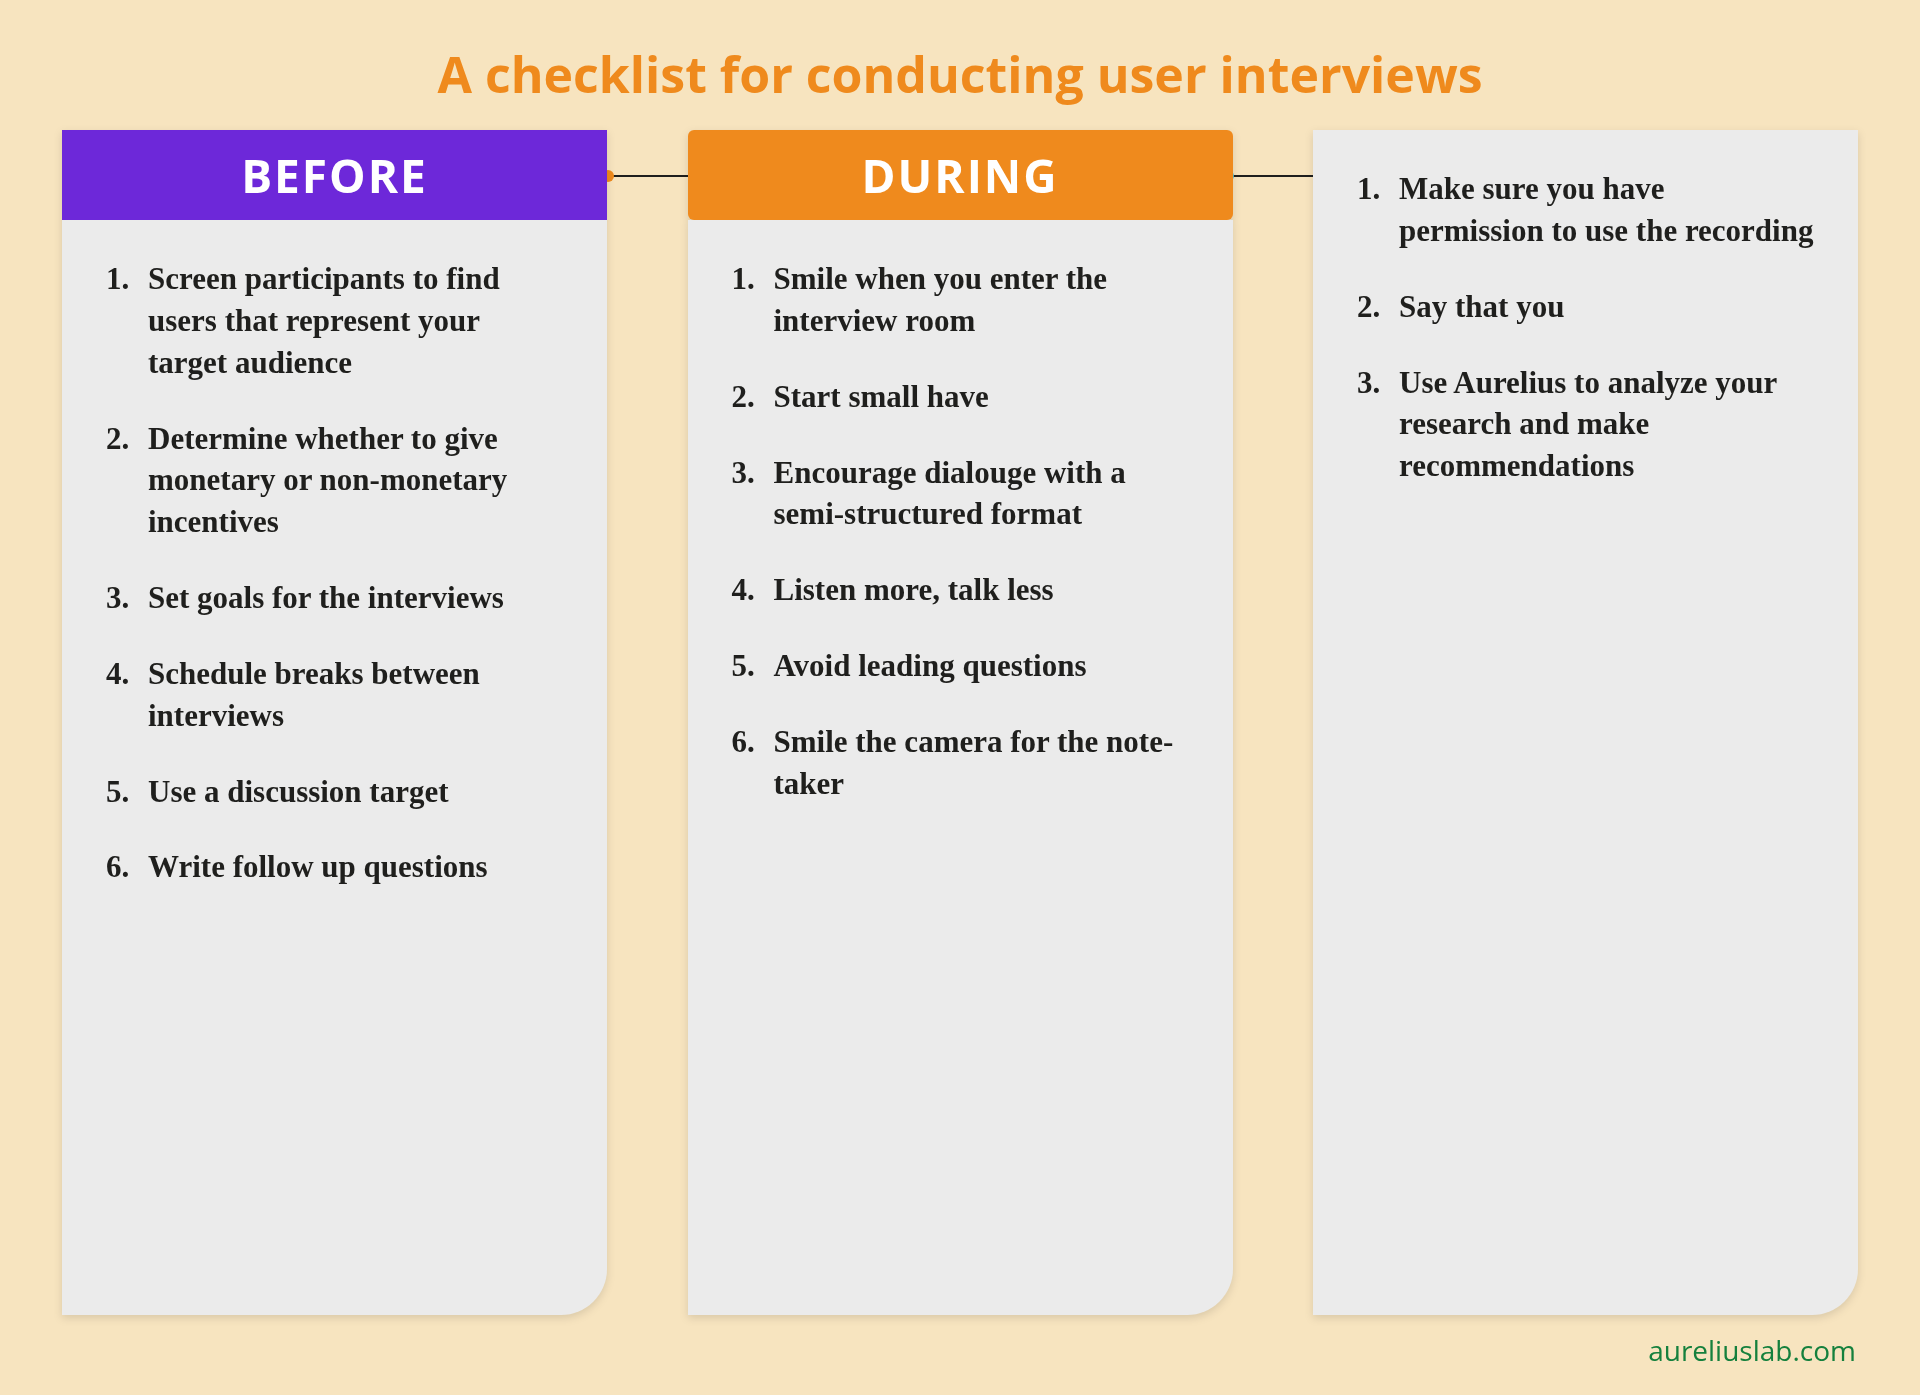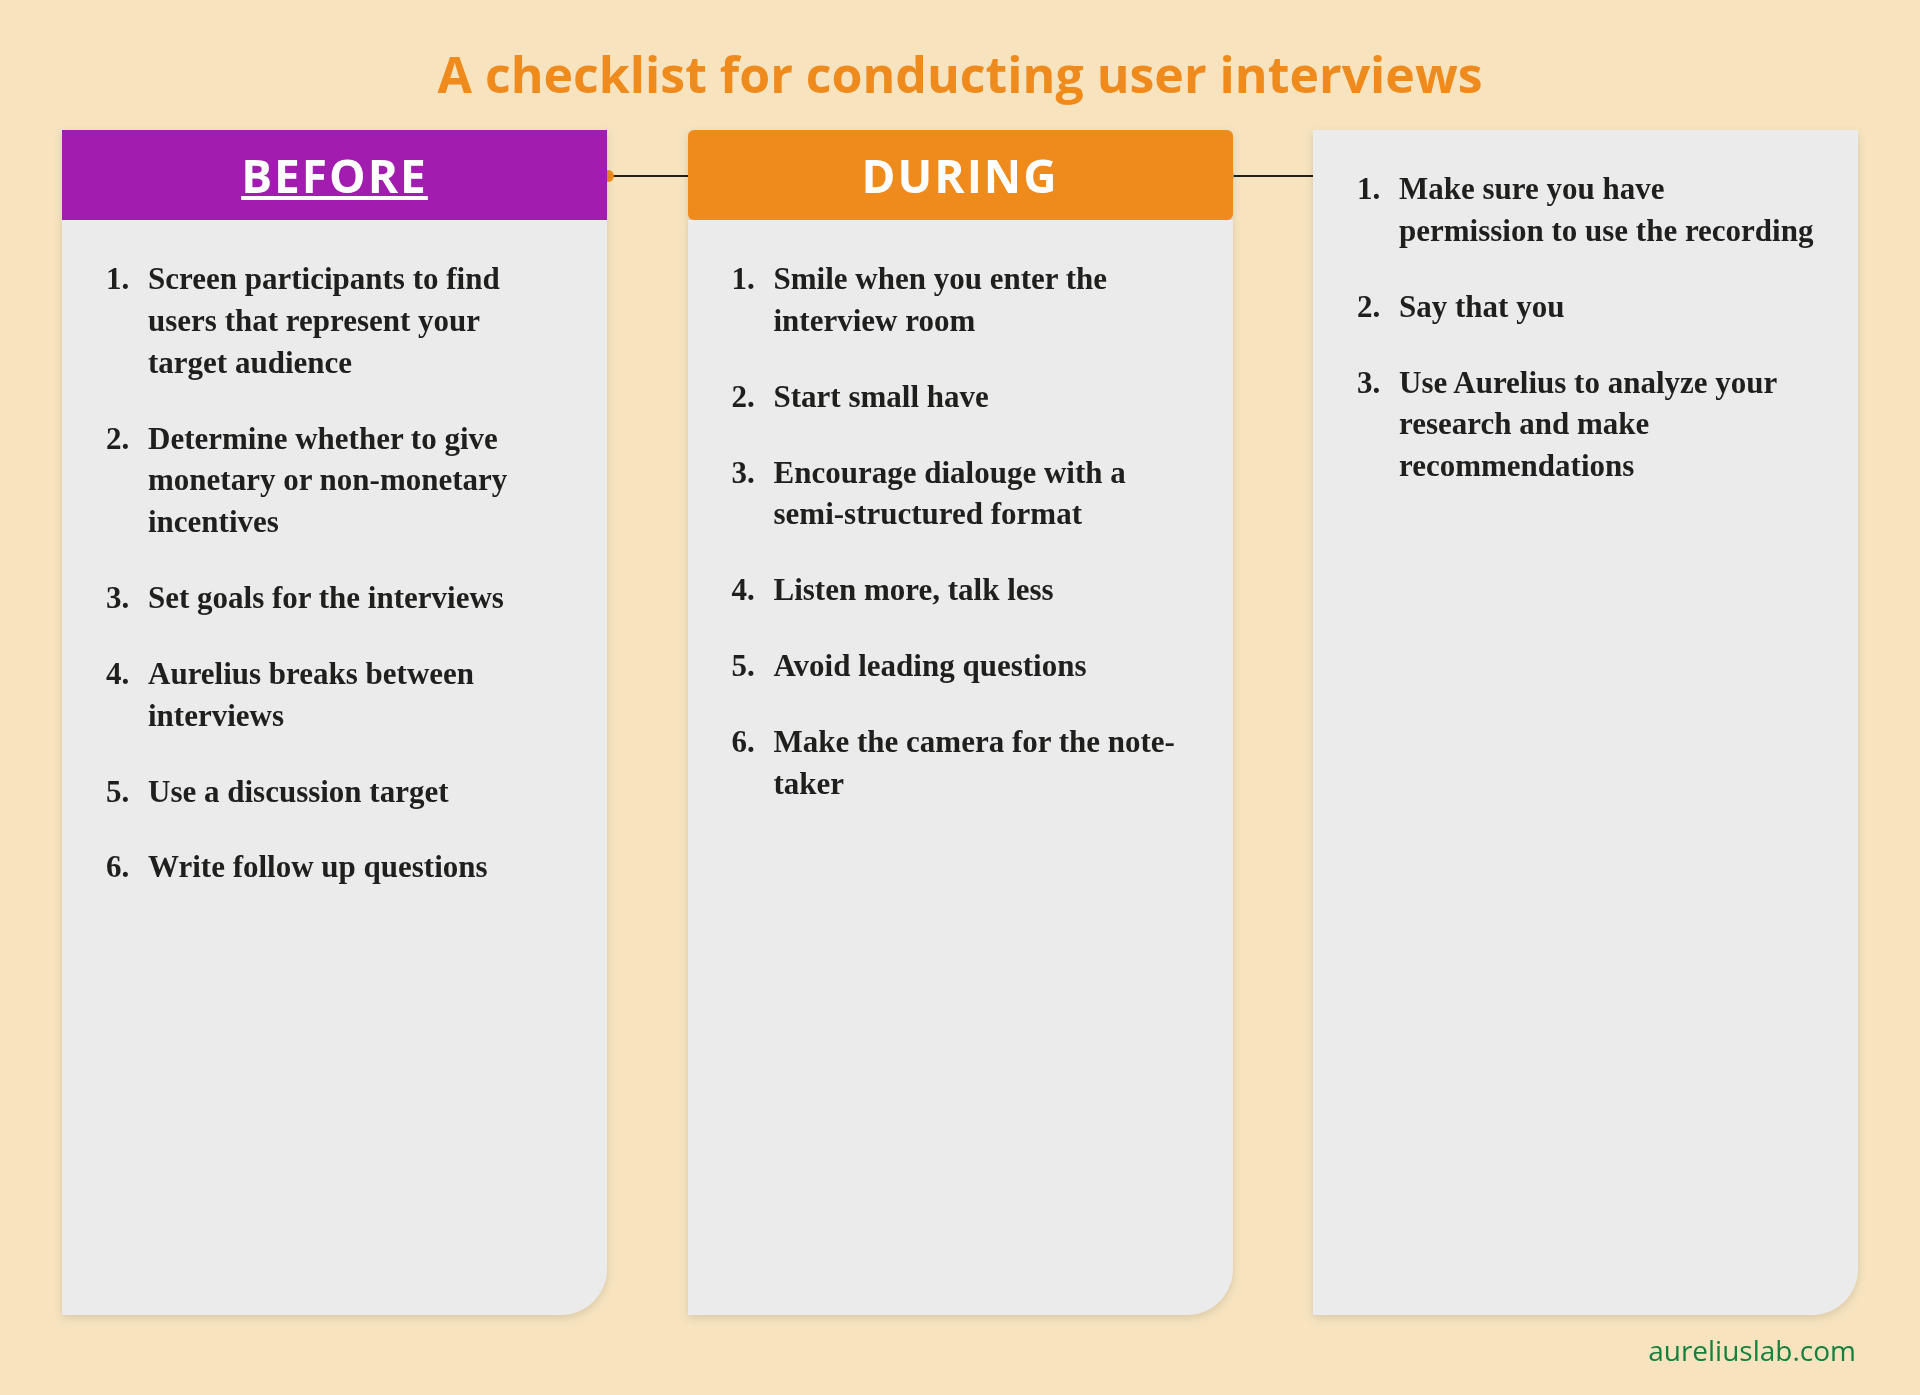--- a/index.html
+++ b/index.html
@@ -64,21 +64,21 @@
     height: 90px;
     color: #fff;
     font-size: 46px;
     font-weight: 700;
     letter-spacing: 2px;
     display: flex;
     align-items: center;
     justify-content: center;
     text-transform: uppercase;
   }
-  .teal-head   { background: #a21caf; text-decoration: underline; }
+  .teal-head   { background: #6d28d9; }
   .orange-head { background: #ef8a1d; border-radius: 6px; }
   .card-body {
     flex: 1;
     background: #ebebeb;
     padding: 38px 44px 50px 44px;
     border-bottom-right-radius: 46px;
     font-family: Liberation Serif, serif;
   }
   .card-body ol {
     list-style: none;
@@ -126,37 +126,37 @@
 
   <div class="cols">
 
     <div class="card">
       <div class="card-head teal-head">BEFORE</div>
       <div class="card-body">
         <ol>
           <li>Screen participants to find users that represent your target audience</li>
           <li>Determine whether to give monetary or non-monetary incentives</li>
           <li>Set goals for the interviews</li>
-          <li>Aurelius breaks between interviews</li>
+          <li>Schedule breaks between interviews</li>
           <li>Use a discussion target</li>
           <li>Write follow up questions</li>
         </ol>
       </div>
     </div>
 
     <div class="card">
       <div class="card-head orange-head">DURING</div>
       <div class="card-body">
         <ol>
           <li>Smile when you enter the interview room</li>
           <li>Start small have</li>
           <li>Encourage dialouge with a semi-structured format</li>
           <li>Listen more, talk less</li>
           <li>Avoid leading questions</li>
-          <li>Make the camera for the note-taker</li>
+          <li>Smile the camera for the note-taker</li>
         </ol>
       </div>
     </div>
 
     <div class="card">
       <div class="card-body">
         <ol>
           <li>Make sure you have permission to use the recording</li>
           <li>Say that you</li>
           <li>Use Aurelius to analyze your research and make recommendations</li>

